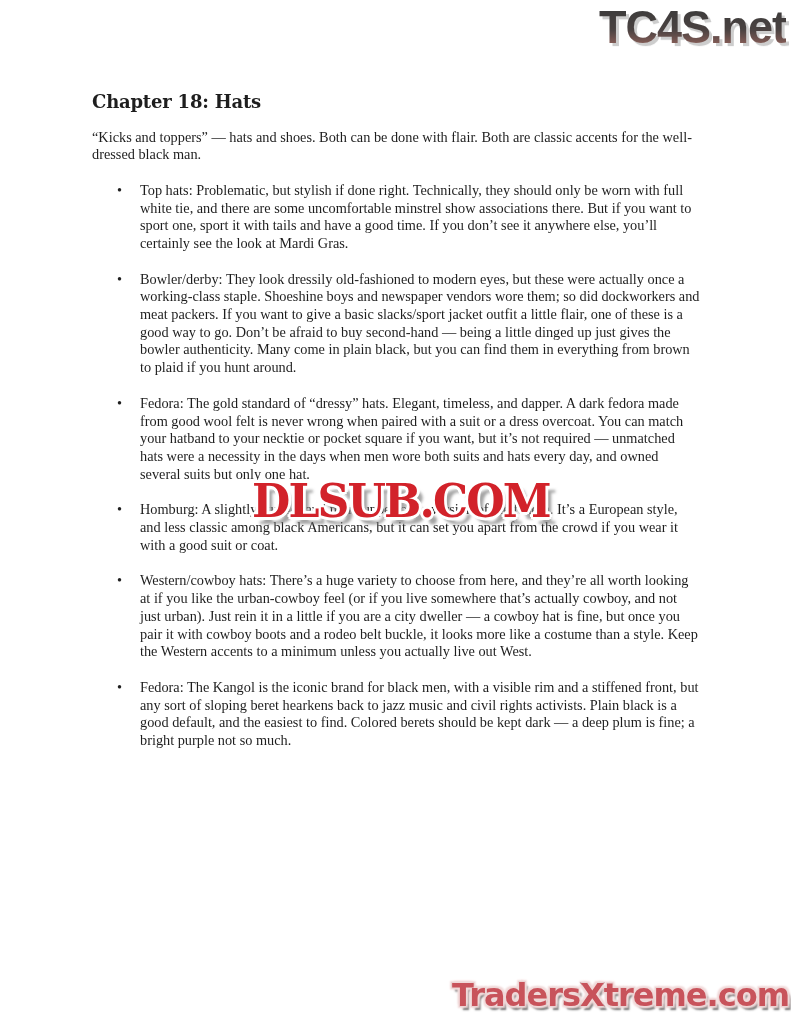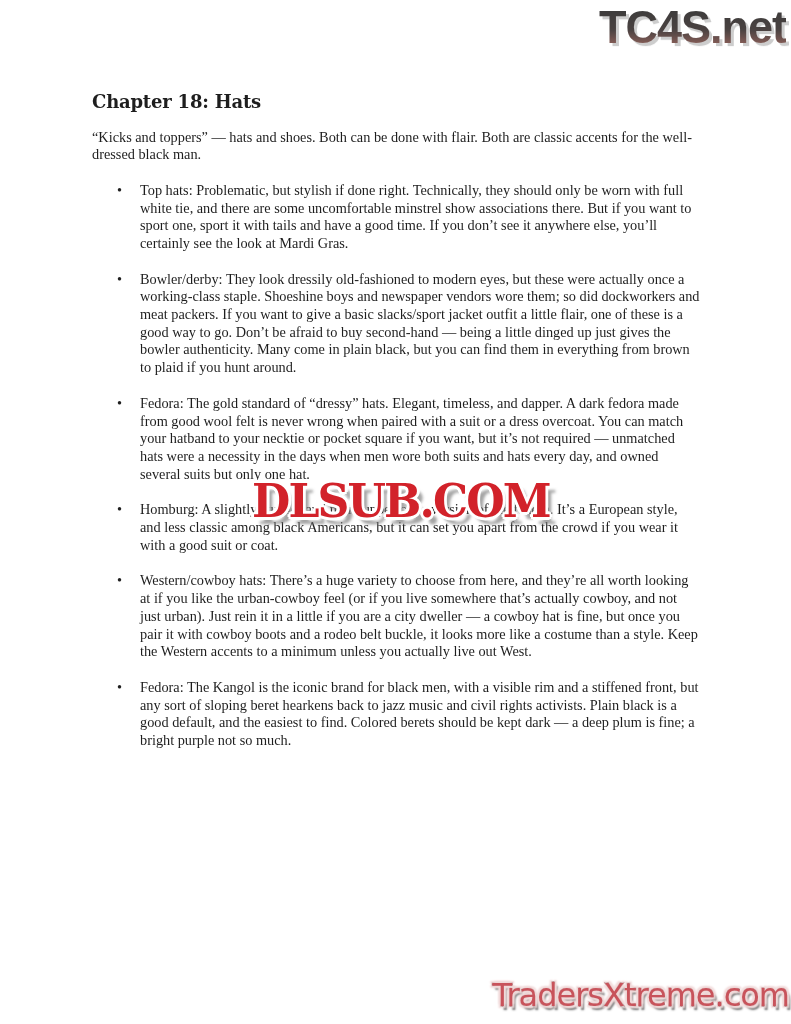--- a/index.html
+++ b/index.html
@@ -94,21 +94,21 @@
       -2px  2px 0 #ffffff, 2px  2px 0 #ffffff,
       -3px  0   0 #ffffff, 3px  0   0 #ffffff,
        0   -3px 0 #ffffff, 0    3px 0 #ffffff,
        6px  7px 3px rgba(125,125,125,0.7);
     transform: scale(0.96, 1.02);
     transform-origin: left top;
   }
   .wm-bottom {
     right: 2px; top: 976px;
     font-family: "DejaVu Sans", sans-serif;
-    font-weight: normal;
+    font-weight: bold;
     font-size: 32px;
     letter-spacing: -1px;
     color: var(--wm-bottom-red, #c8535b);
     -webkit-text-stroke: 1.3px #79262b;
     paint-order: stroke fill;
     text-shadow:
       -2px -2px 2px #f1dada, 2px -2px 2px #f1dada,
       -2px  2px 2px #f1dada, 2px  2px 2px #f1dada,
        3px  4px 2px rgba(85,85,85,0.85);
   }

